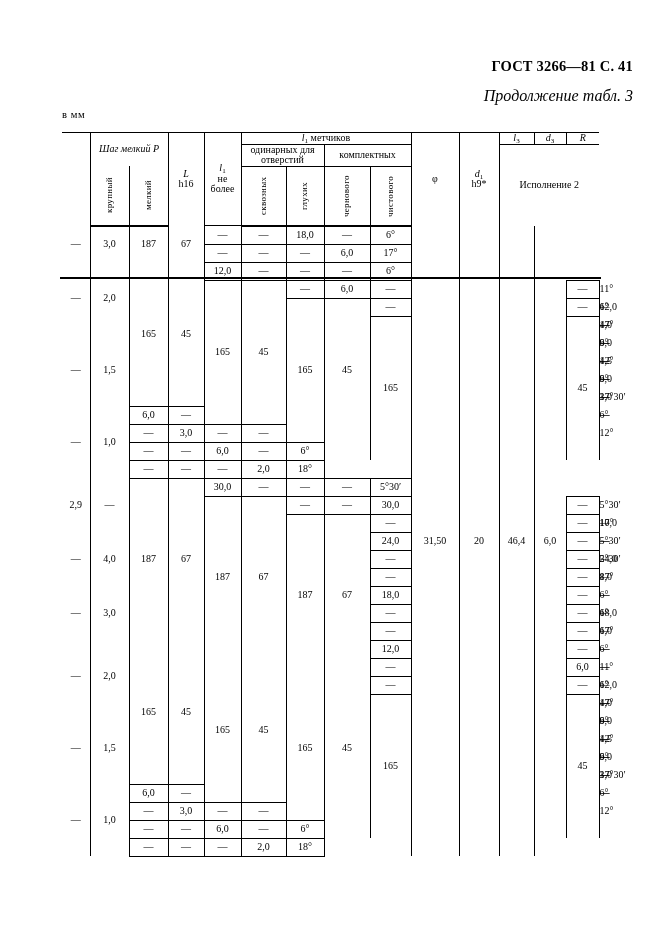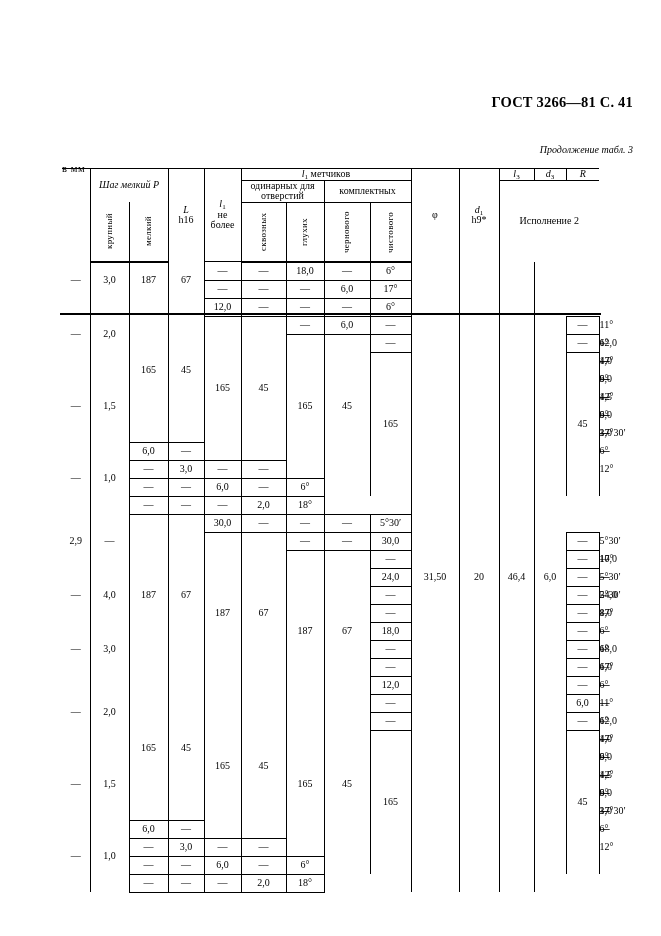--- a/index.html
+++ b/index.html
@@ -12,45 +12,44 @@
     height: 936px;
     font-family: "Liberation Serif", "DejaVu Serif", serif;
     color: #000000;
     position: relative;
     overflow: hidden;
   }
   .page {
     position: relative;
     width: 661px;
     height: 836px;
-    margin-top: 36px;
   }
 
   
   .doc-header {
     position: absolute;
     top: 58px;
     right: 28px;
     font-size: 14.5px;
     font-weight: bold;
     letter-spacing: 0.2px;
     white-space: nowrap;
   }
   .cont-label {
     position: absolute;
-    top: 108px;
+    top: 87px;
     right: 28px;
-    font-size: 10px;
+    font-size: 16px;
     font-style: italic;
     white-space: nowrap;
     text-align: center;
   }
   .unit-label {
     position: absolute;
-    top: 127px;
+    top: 109px;
     left: 62px;
     font-size: 10.5px;
     letter-spacing: 0.6px;
     white-space: nowrap;
   }
 
   
   .tbl-wrap {
     position: absolute;
     left: 62px;

